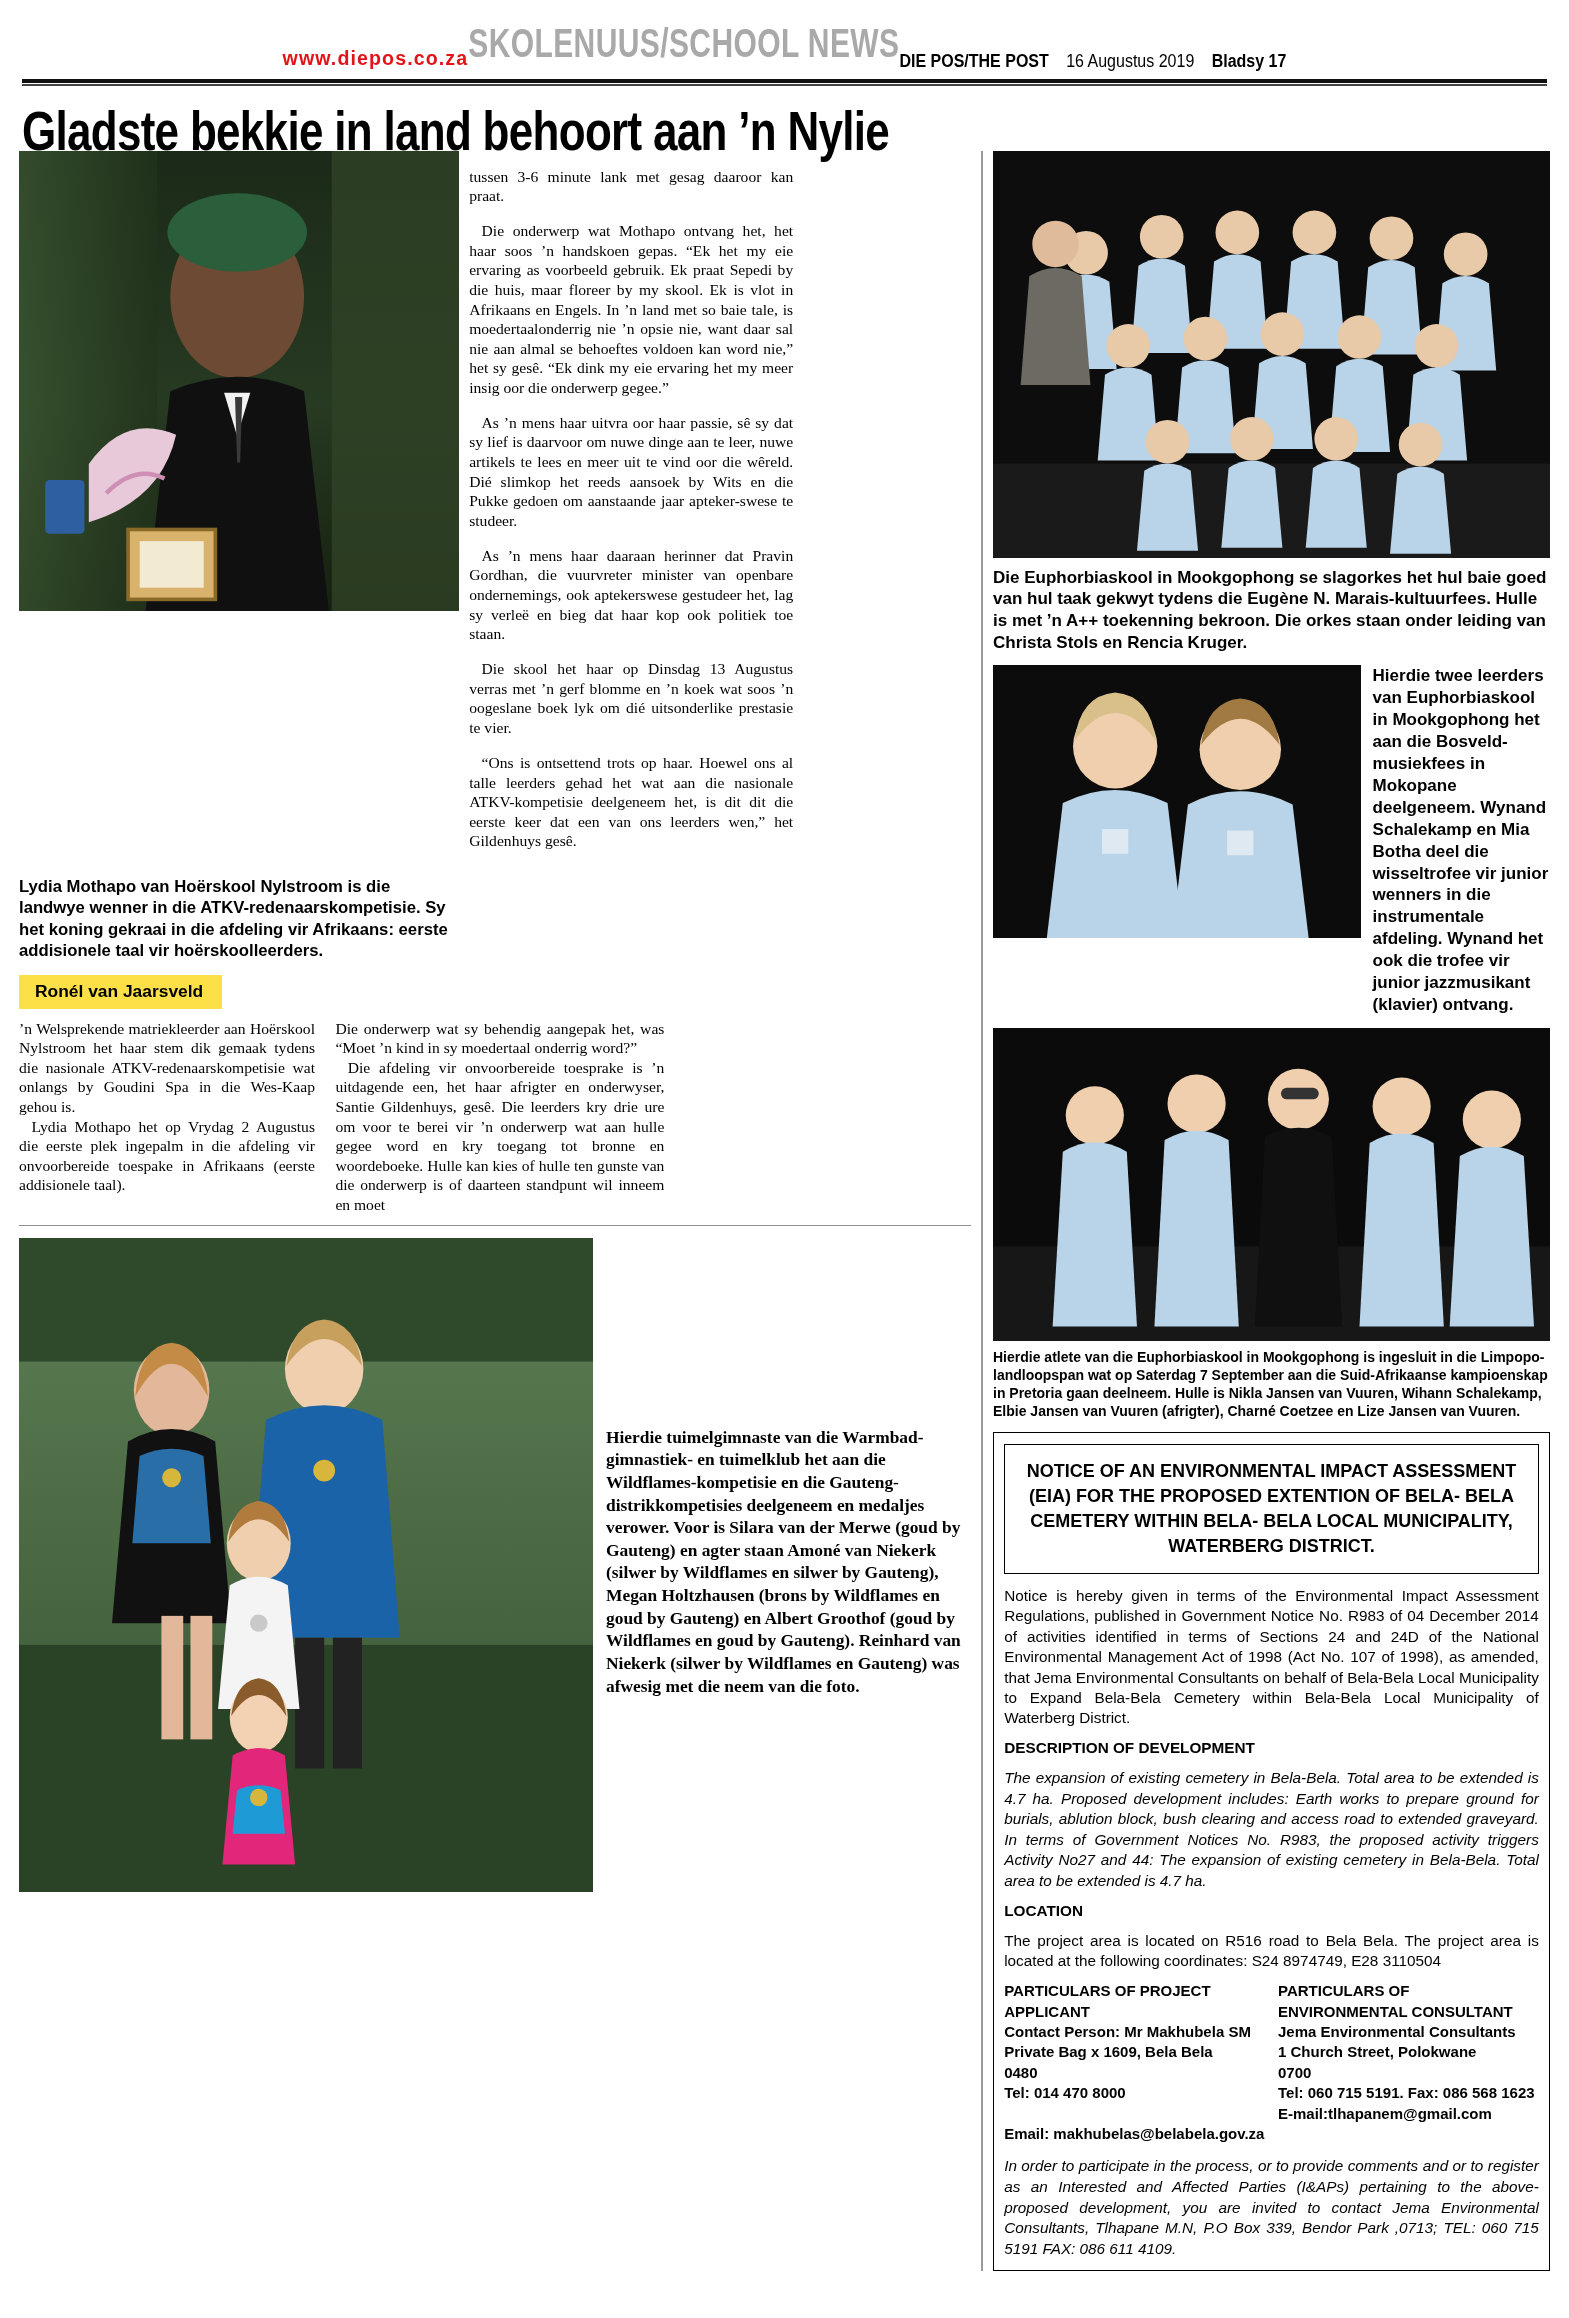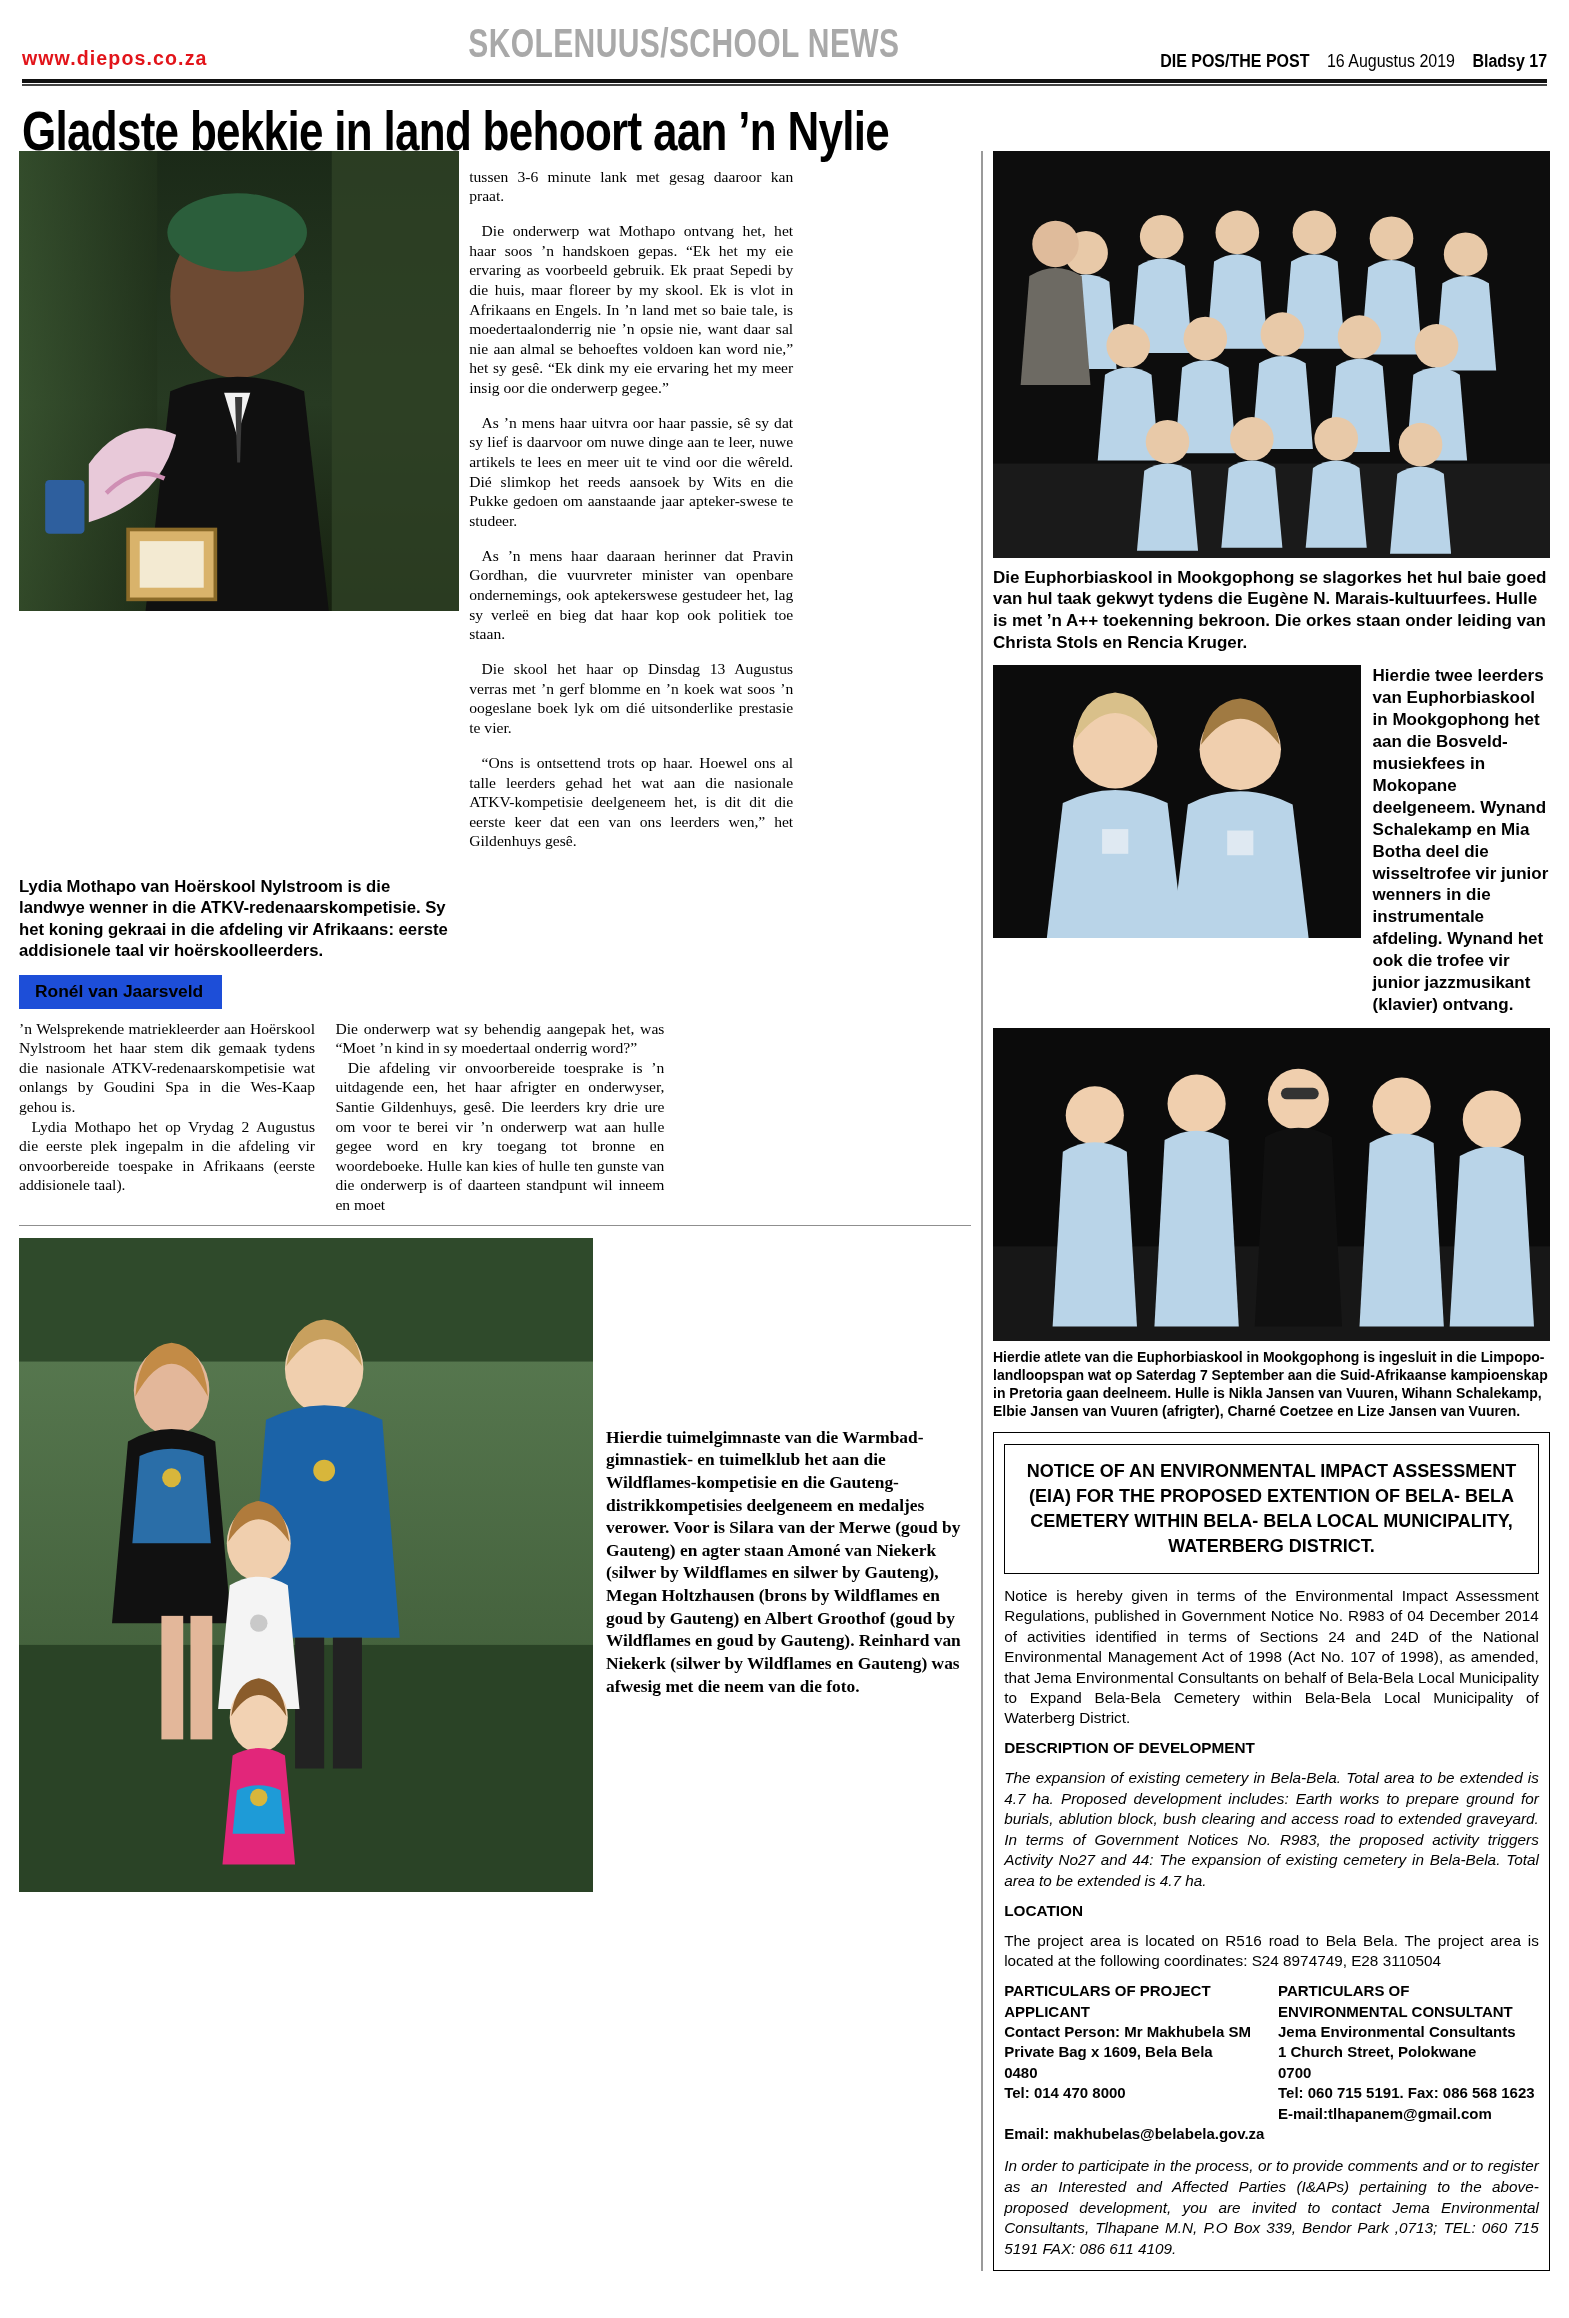--- a/index.html
+++ b/index.html
@@ -1,20 +1,20 @@
 <!DOCTYPE html>
 <html style="font-size:11.6px"><head>
 <meta charset="utf-8">
 <style>
   html,body{margin:0;padding:0;background:#fff;}
   body{width:1569px;height:2319px;font-family:"Liberation Serif",serif;color:#000;position:relative;overflow:hidden;}
   .page{width:1569px;height:2319px;position:relative;box-sizing:border-box;padding:0 19px;}
 
   
-  .masthead{display:flex;align-items:flex-end;justify-content:space-between;padding:32px 2.9px 4.4px 2.9px;}
+  .masthead{display:flex;align-items:flex-end;justify-content:center;padding:32px 2.9px 4.4px 2.9px;}
   .site-url{color:#e2141a;font-family:"Liberation Sans",sans-serif;font-weight:bold;font-size:19.6px;letter-spacing:1.1px;}
   .section-title{color:#a9a9a9;font-family:"Liberation Sans",sans-serif;font-weight:bold;font-size:30px;letter-spacing:0.4px;
      transform:scaleY(1.35);transform-origin:center bottom;margin-bottom:4.4px;}
   .mast-right{font-family:"Liberation Sans",sans-serif;font-size:16px;display:flex;gap:17.4px;align-items:baseline;transform:scaleY(1.15);}
   .mast-right .b{font-weight:bold;}
   .rule-thick{height:3.6px;background:#111;margin:4.4px 2.9px 0 2.9px;}
   .rule-thin{height:1.5px;background:#444;margin:1.5px 2.9px 0 2.9px;}
 
   
   .headline{font-family:"Liberation Sans",sans-serif;font-weight:bold;font-size:44px;line-height:1.02;
@@ -29,21 +29,21 @@
   
   .photo{background:#2c2f33;position:relative;overflow:hidden;}
 
   
   .a1-top{display:flex;gap:10.2px;}
   .a1-photo{width:440px;height:460px;flex:0 0 440px;}
   .a1-col3{width:324px;font-size:15.6px;line-height:1.255;text-align:justify;}
 
   .cap-bold{font-family:"Liberation Sans",sans-serif;font-weight:bold;font-size:16.7px;line-height:1.28;margin-top:9.5px;}
 
-  .byline{background:#1d4ed8;display:inline-block;padding:6.5px 19px 6.5px 16px;margin:13px 0 7.3px 0;}
+  .byline{background:#fde047;display:inline-block;padding:6.5px 19px 6.5px 16px;margin:13px 0 7.3px 0;}
   .byline span{font-family:"Liberation Sans",sans-serif;font-weight:bold;font-size:17.4px;}
 
   .a1-cols{display:flex;gap:0;margin-top:2.9px;}
   .a1-cols .c{font-size:15.6px;line-height:1.255;text-align:justify;}
   .c1{width:296px;padding-right:10.2px;}
   .c2{width:329px;padding:0 10.2px;}
   .a1-cols p{margin:0;}
   .a1-cols p + p, .a1-col3 p + p{text-indent:12.4px;}
 
   .hr-left{height:1.5px;background:#8f8f8f;margin:10.2px 0 0 0;}

